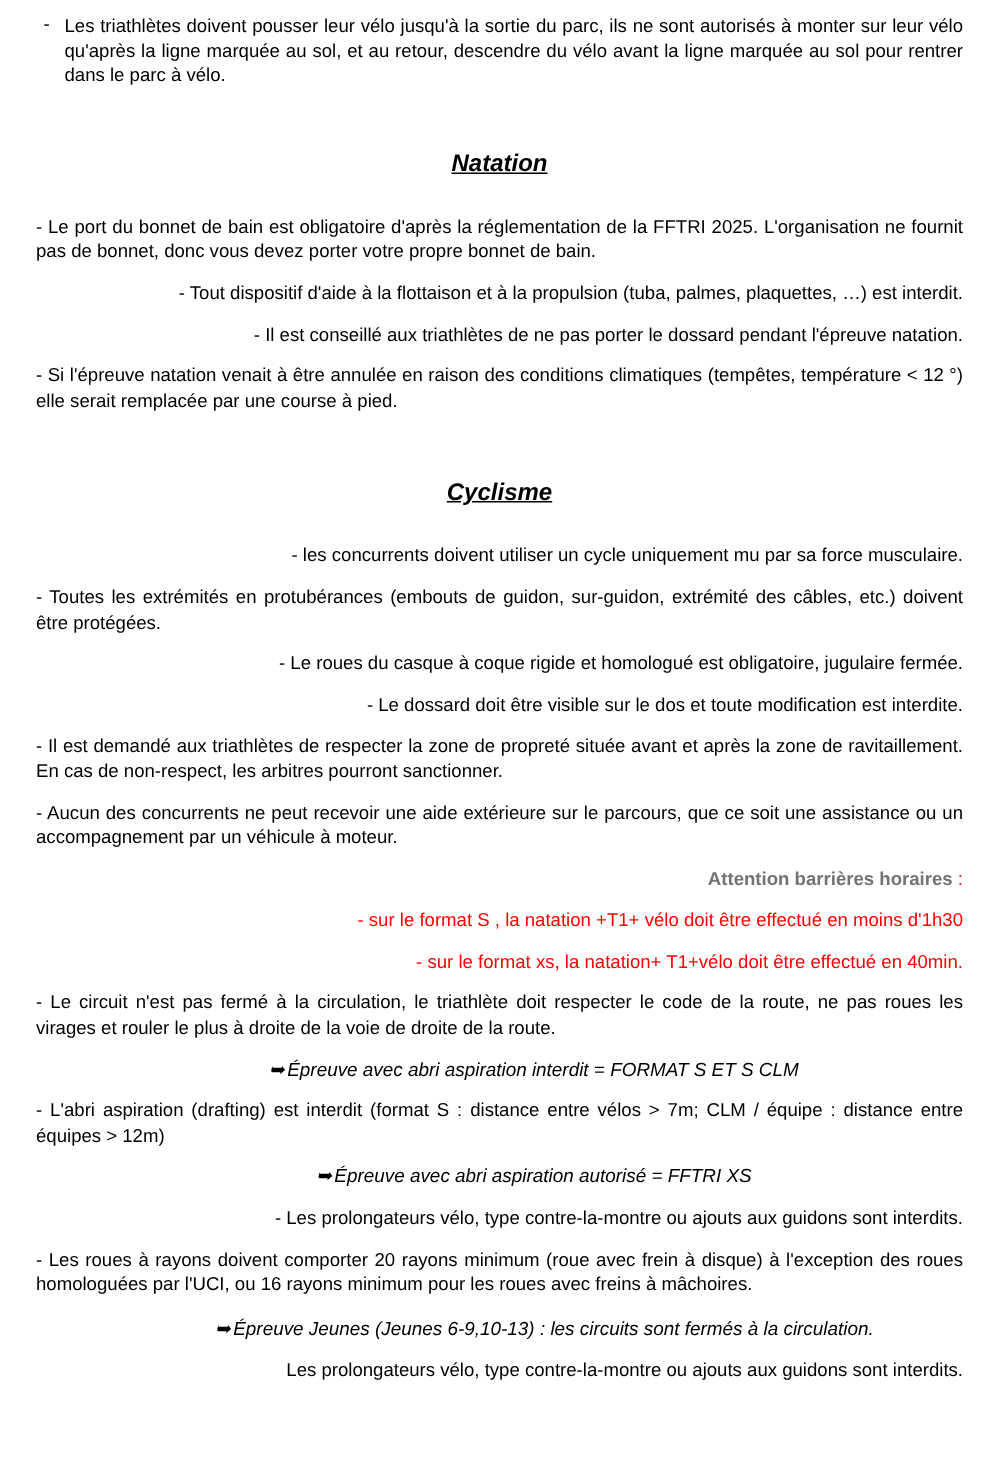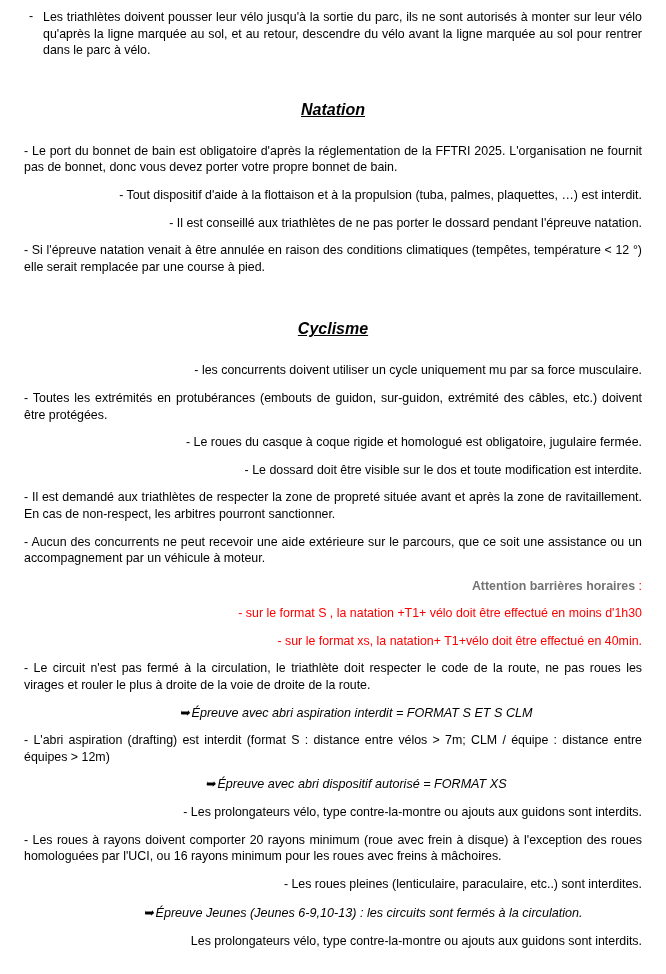--- a/index.html
+++ b/index.html
@@ -129,25 +129,24 @@
     <p class="para nojust"><span class="red-bold">Attention barrières horaires</span><span class="red"> :</span></p>
     <p class="para nojust red">- sur le format S , la natation +T1+ vélo doit être effectué en moins d'1h30</p>
     <p class="para nojust red">- sur le format xs, la natation+ T1+vélo doit être effectué en 40min.</p>
 
     <p class="para">- Le circuit n'est pas fermé à la circulation, le triathlète doit respecter le code de la route, ne pas roues les virages et rouler le plus à droite de la voie de droite de la route.</p>
 
     <p class="arrow-item indent-44"><span class="arrow">➥</span><span>Épreuve avec abri aspiration interdit = FORMAT S ET S CLM</span></p>
 
     <p class="para">- L'abri aspiration (drafting) est interdit (format S : distance entre vélos &gt; 7m; CLM / équipe : distance entre équipes &gt; 12m)</p>
 
-    <p class="arrow-item indent-44"><span class="arrow">➥</span><span>Épreuve avec abri dispositif autorisé = FORMAT XS</span></p>
+    <p class="arrow-item indent-44"><span class="arrow">➥</span><span>Épreuve avec abri aspiration autorisé = FFTRI XS</span></p>
 
     <p class="para nojust">- Les prolongateurs vélo, type contre-la-montre ou ajouts aux guidons sont interdits.</p>
     <p class="para">- Les roues à rayons doivent comporter 20 rayons minimum (roue avec frein à disque) à l'exception des roues homologuées par l'UCI, ou 16 rayons minimum pour les roues avec freins à mâchoires.</p>
-    <p class="para nojust">- Les roues pleines (lenticulaire, paraculaire, etc..) sont interdites.</p>
 
     <p class="arrow-item indent-58"><span class="arrow">➥</span><span>Épreuve Jeunes (Jeunes 6-9,10-13) : les circuits sont fermés à la circulation.</span></p>
 
     <p class="para nojust">Les prolongateurs vélo, type contre-la-montre ou ajouts aux guidons sont interdits.</p>
 
     <div class="spacer-xl"></div>
 
   </div>
 </div>
 

